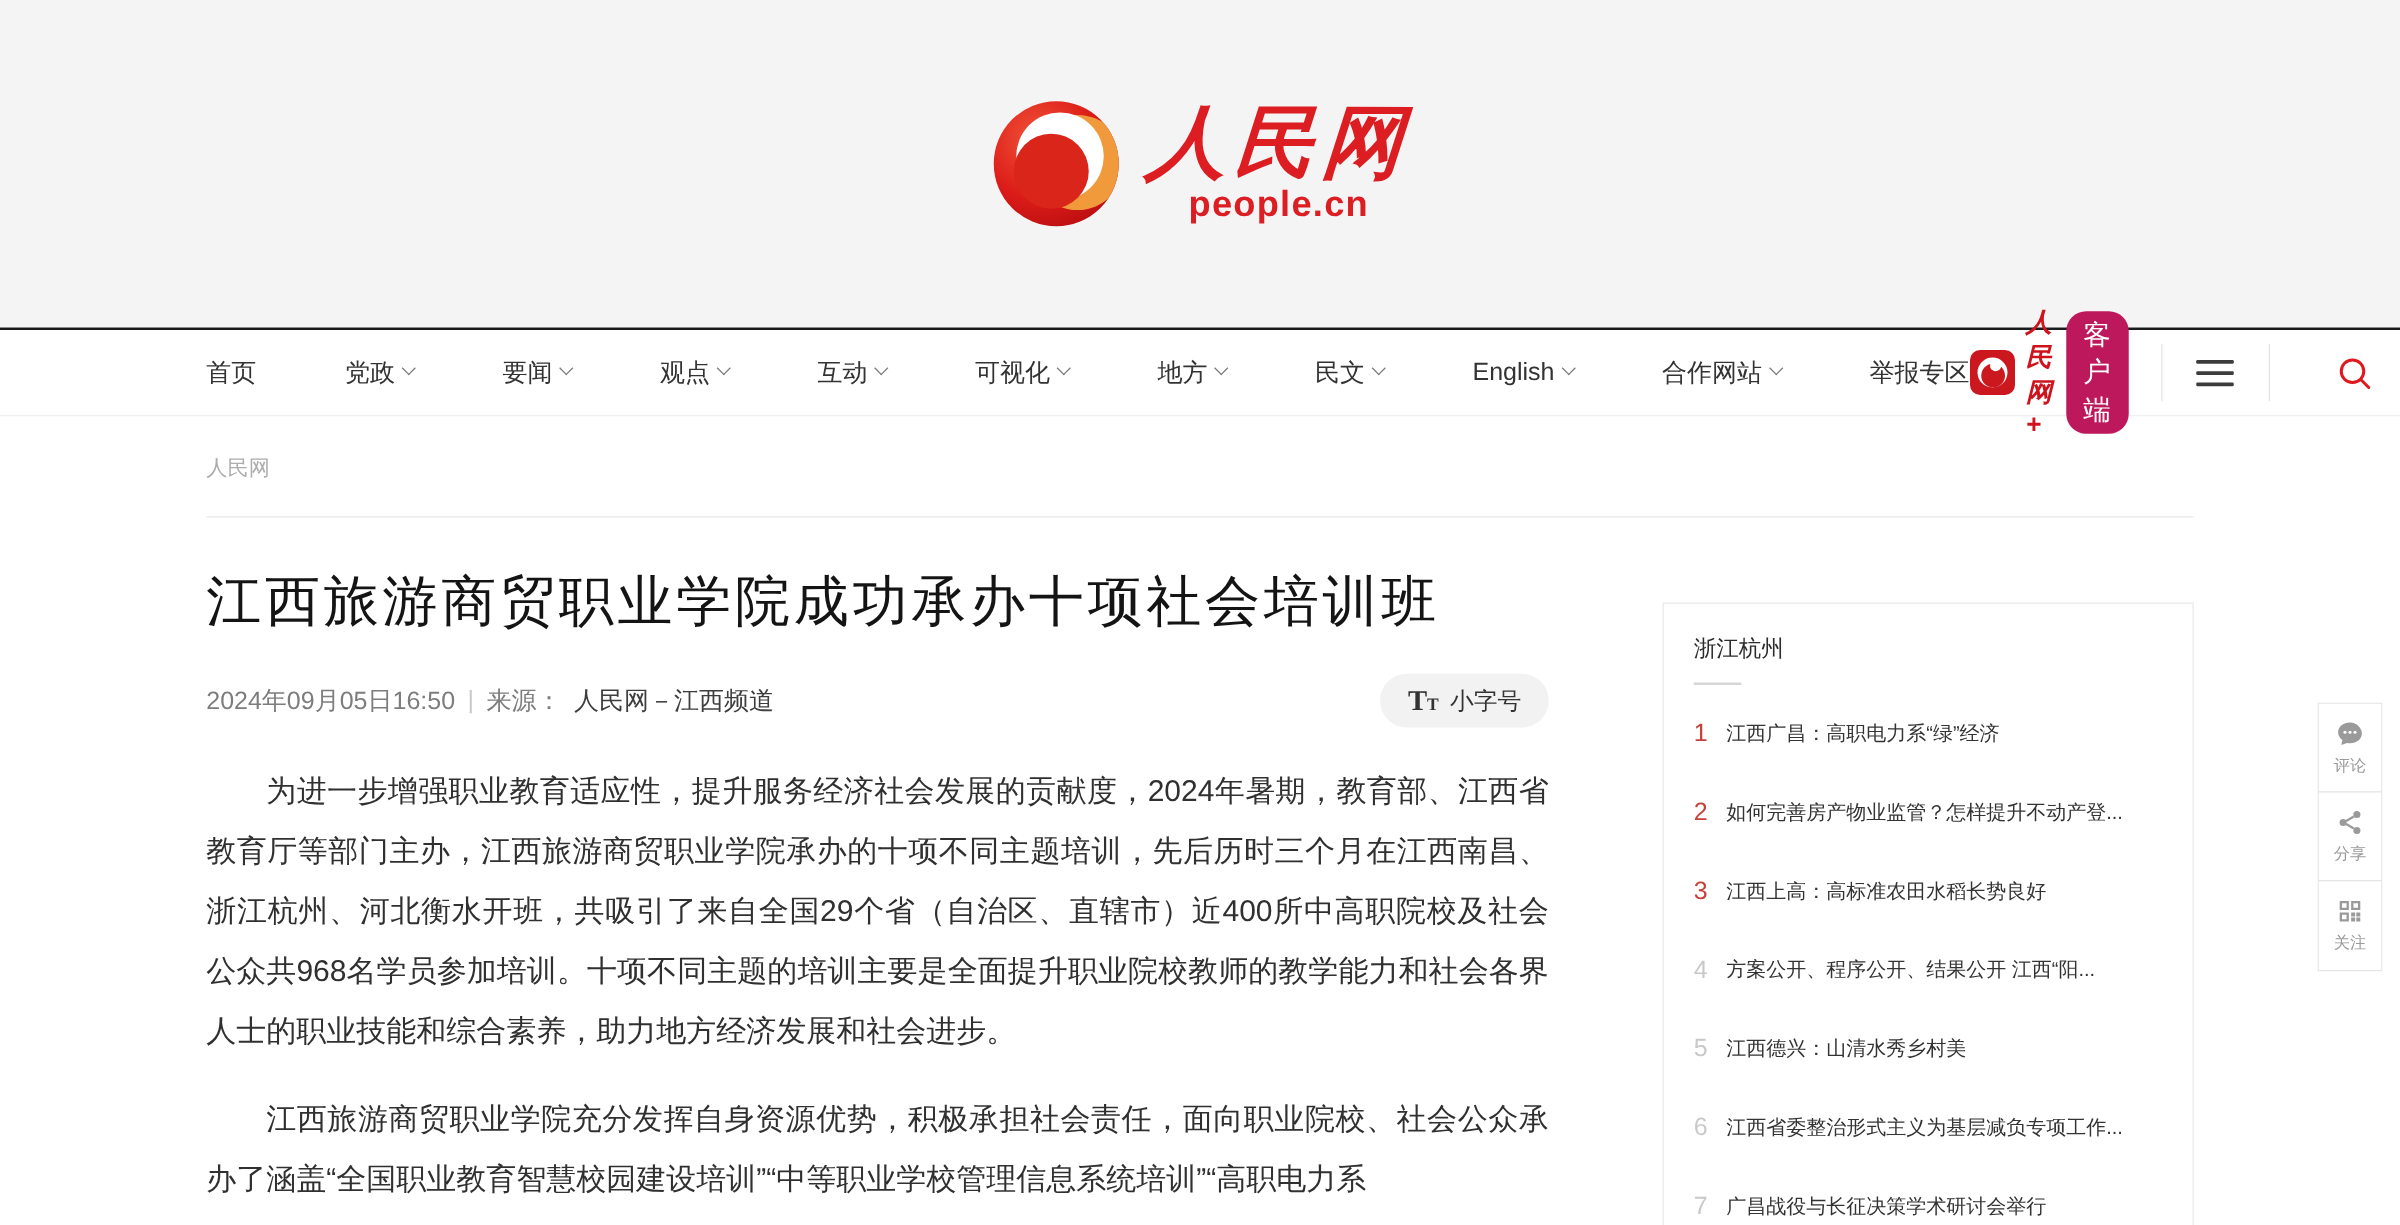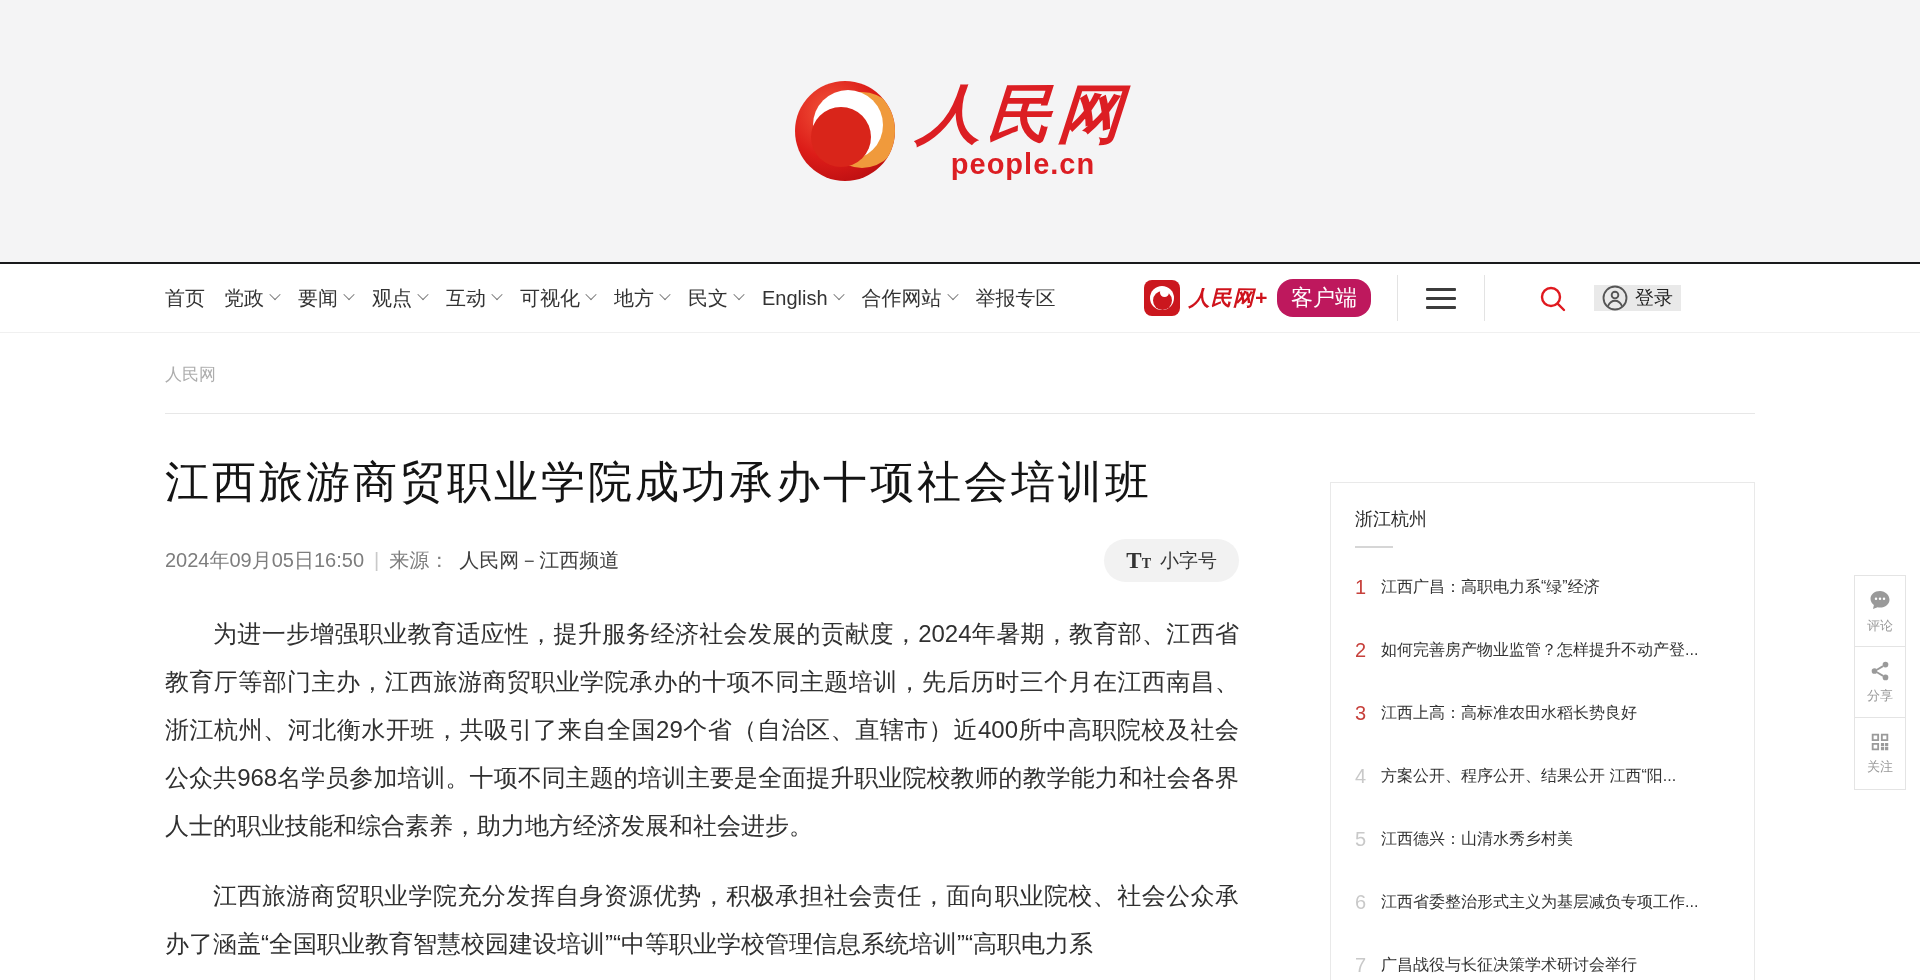--- a/index.html
+++ b/index.html
@@ -10,21 +10,21 @@
   
   .site-header { height:262px; background:#f4f4f5; display:flex; align-items:center; justify-content:center; }
   .logo { display:flex; align-items:center; gap:20px; cursor:pointer; }
   .logo-text { display:flex; flex-direction:column; align-items:center; }
   .logo-cn { font-size:64px; font-weight:700; font-style:italic; color:#dc1e23; letter-spacing:6px; transform:skewX(-4deg); line-height:1; }
   .logo-en { font-size:29px; font-weight:700; color:#dc1e23; letter-spacing:1px; margin-top:2px; }
 
   
   .nav-bar { background:#fff; border-top:2px solid #191a1c; border-bottom:1px solid #f0f0f0; }
   .nav-inner { display:flex; align-items:stretch; height:68px; }
-  .nav-list { display:flex; align-items:center; gap:19px; }
+  .nav-list { display:flex; align-items:center; gap:71px; }
   .nav-item { display:flex; align-items:center; gap:7px; font-size:20px; color:#333; text-decoration:none; cursor:pointer; white-space:nowrap; }
   .chev { width:8px; height:8px; border-right:1.6px solid #7a7a7a; border-bottom:1.6px solid #7a7a7a; transform:rotate(45deg) translate(-1px,-1px); margin-top:-4px; }
   .nav-right { margin-left:auto; display:flex; align-items:center; }
   .app-badge { display:flex; align-items:center; gap:9px; cursor:pointer; }
   .app-icon { width:36px; height:36px; background:#cb171e; border-radius:8px; position:relative; flex:none; }
   .app-icon .c1 { position:absolute; left:6px; top:6px; width:24px; height:24px; border-radius:50%; background:#fff; }
   .app-icon .c2 { position:absolute; left:9px; top:11px; width:19px; height:19px; border-radius:50%; background:#cb171e; }
   .app-icon .c3 { position:absolute; left:16px; top:8px; width:9px; height:9px; border-radius:50%; background:#fff; }
   .badge-brand { font-size:21px; font-weight:700; font-style:italic; color:#cf131c; letter-spacing:1px; }
   .badge-client { background:#be185d; color:#fff; font-size:22px; padding:4px 14px; border-radius:16px; }
@@ -60,21 +60,21 @@
   .sidebar-title { font-size:18px; color:#2b2b2b; }
   .sidebar-title:after { content:""; display:block; width:38px; height:2px; background:#d6d6d6; margin-top:15px; }
   .hot-list { margin-top:8px; }
   .hot-item { display:flex; align-items:center; height:63px; cursor:pointer; }
   .rank { width:26px; flex:none; font-size:20px; }
   .r-red { color:#c7413c; }
   .r-gray { color:#c9c9c9; }
   .hot-text { font-size:16px; color:#333; white-space:nowrap; overflow:hidden; }
 
   
-  .float-bar { position:fixed; top:575px; right:14px; width:52px; border:1px solid #e4e4e4; background:#fff; }
+  .float-bar { position:fixed; top:562px; right:14px; width:52px; border:1px solid #e4e4e4; background:#fff; }
   .float-cell { height:71px; display:flex; flex-direction:column; align-items:center; justify-content:center; gap:5px; border-bottom:1px solid #e4e4e4; cursor:pointer; }
   .float-cell:last-child { border-bottom:none; }
   .float-label { font-size:13px; color:#9a9a9a; }
 </style>
 </head>
 <body>
 
 <header class="site-header">
   <div class="logo">
     <svg width="106" height="106" viewBox="0 0 106 106">

